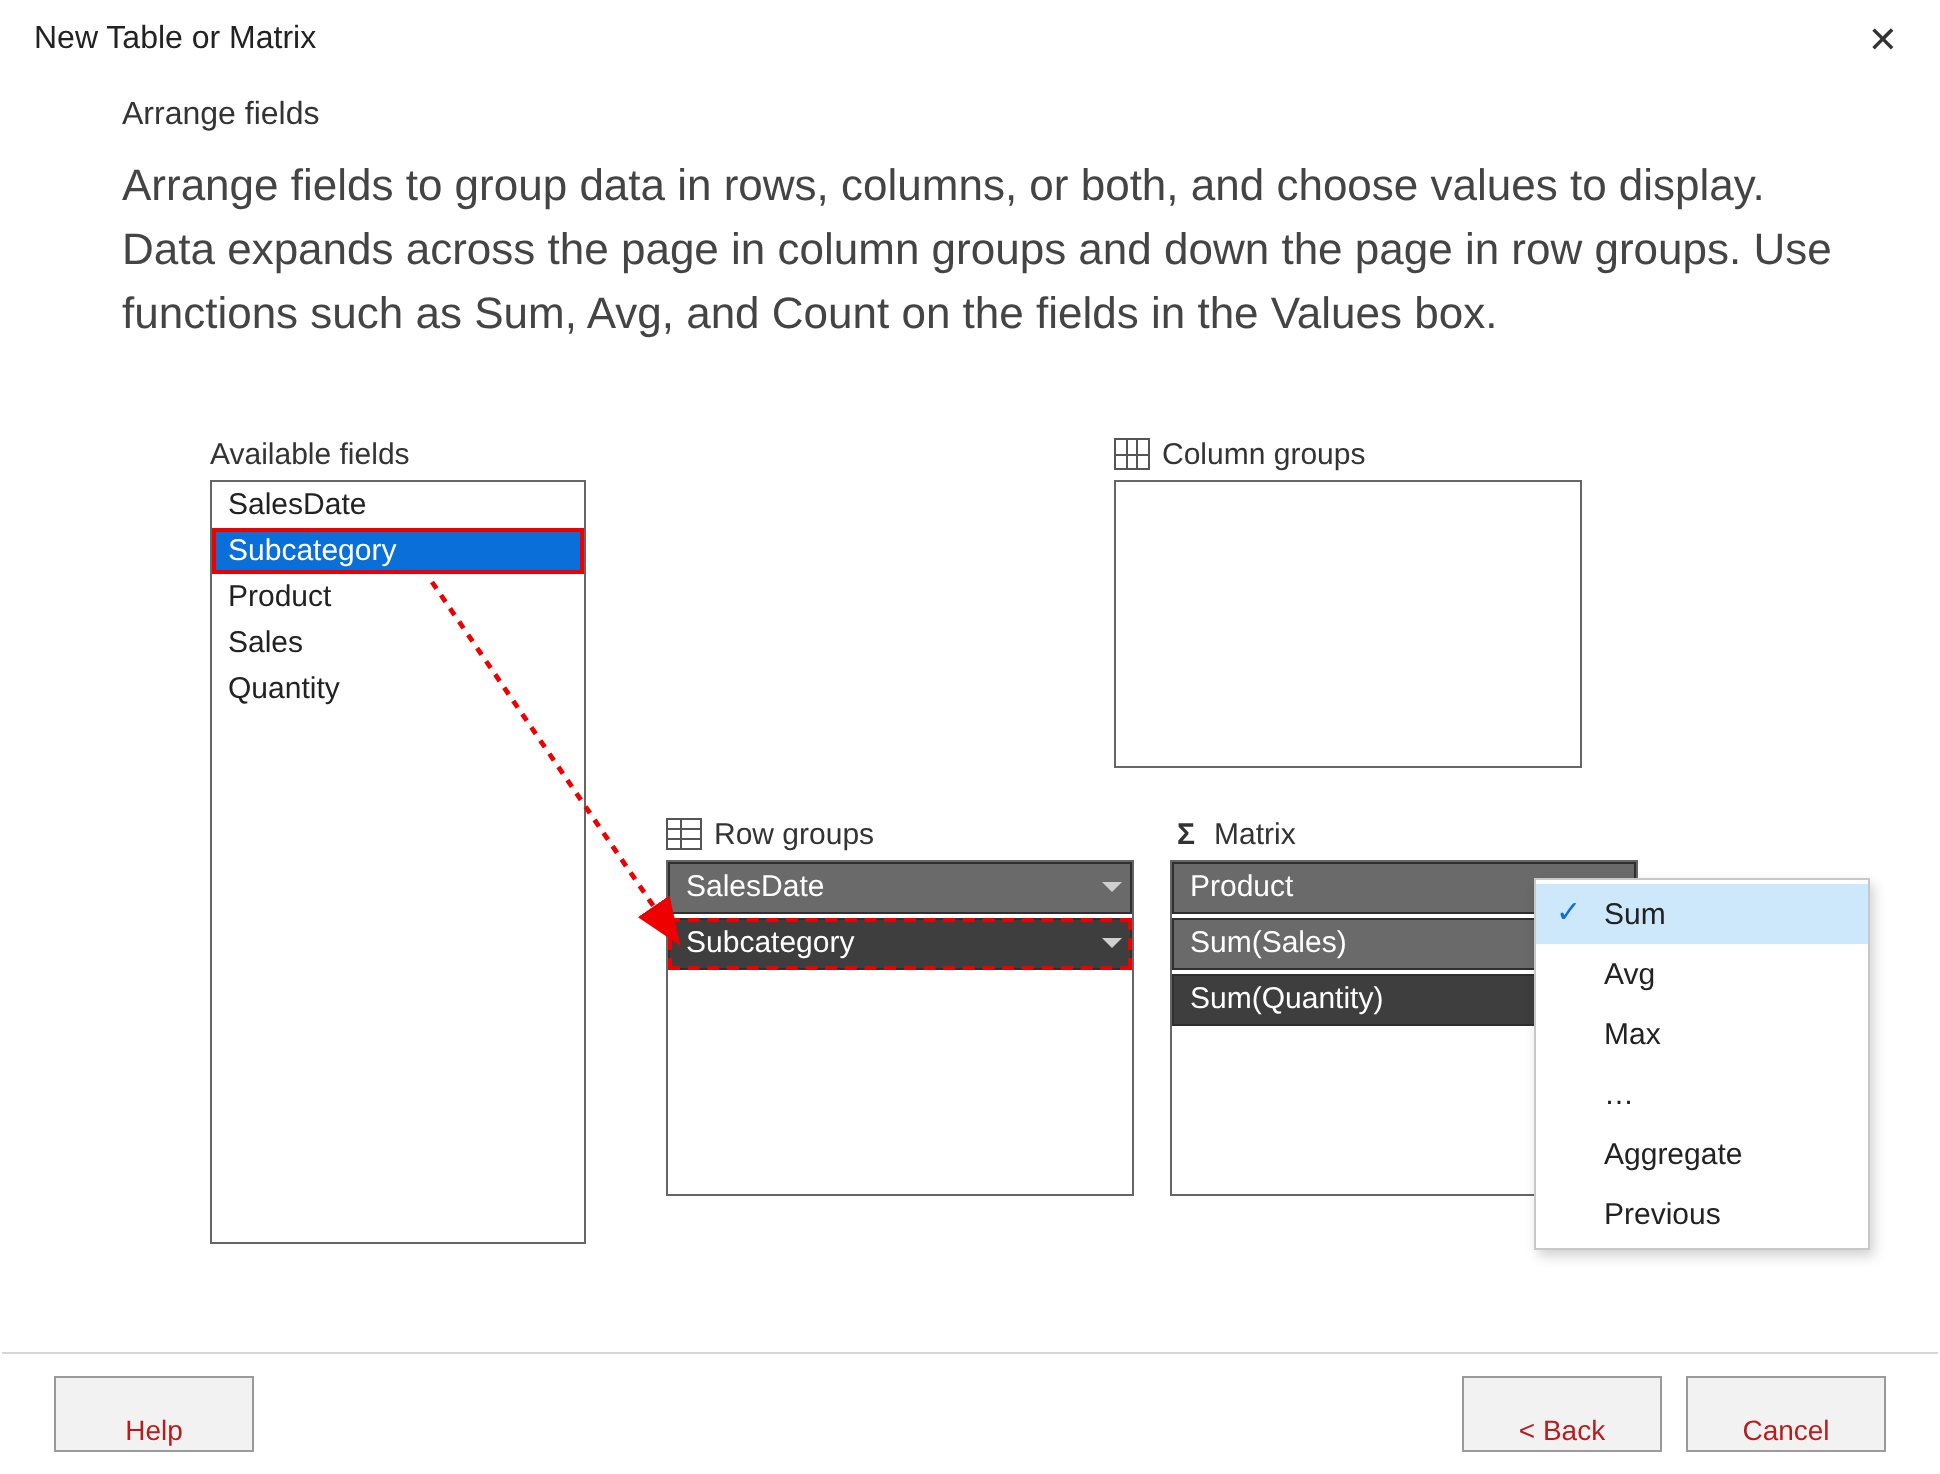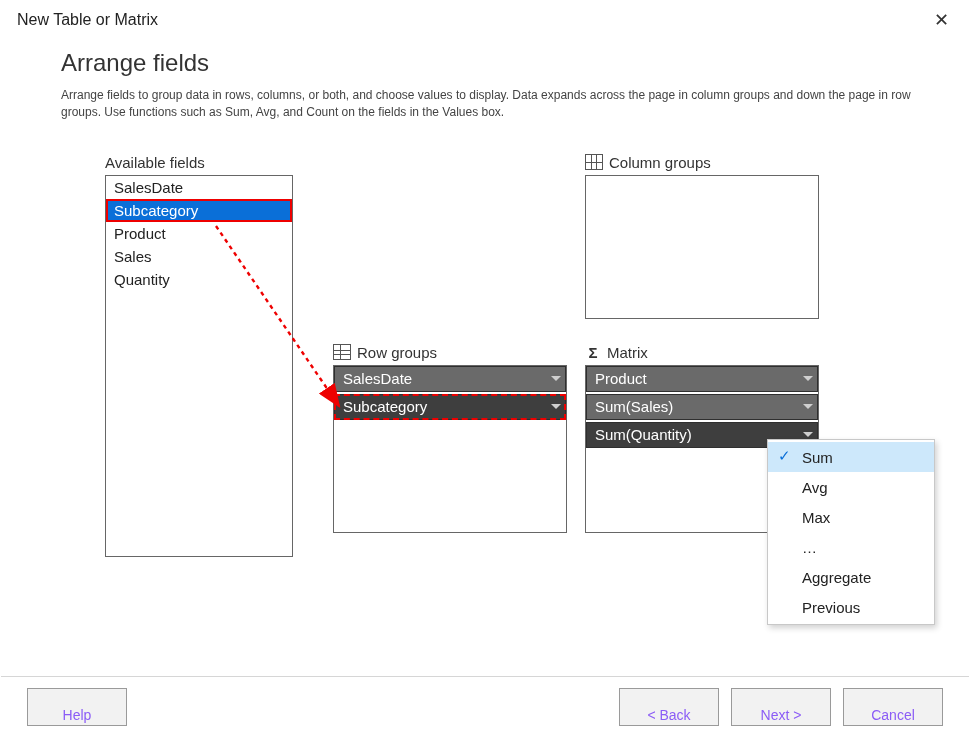--- a/index.html
+++ b/index.html
@@ -30,29 +30,29 @@
     font-weight: 300;
     padding: 2px 8px;
     cursor: pointer;
     color: #333;
   }
   .content {
     padding: 10px 44px 0 60px;
     position: relative;
   }
   .heading {
-    font-size: 24px;
+    font-size: 16px;
     color: #333;
     margin-bottom: 10px;
   }
   .desc {
-    font-size: 12px;
+    font-size: 22px;
     line-height: 1.45;
     color: #444;
-    margin-bottom: 32px;
+    margin-bottom: 46px;
   }
   .work-area {
     position: relative;
     height: 440px;
   }
   .panel-label {
     font-size: 15px;
     color: #333;
     margin-bottom: 4px;
     display: flex;
@@ -72,21 +72,21 @@
     color: #222;
     cursor: default;
   }
   .field-item.selected {
     background: #0a6fd8;
     color: #fff;
     border: 2px solid #e00;
     padding: 1px 6px;
   }
   
-  .colgrp { position: absolute; left: 524px; top: 0; width: 234px; }
+  .colgrp { position: absolute; left: 496px; top: 0; width: 234px; }
   .colgrp .panel-box { height: 144px; }
   
   .rowgrp { position: absolute; left: 272px; top: 190px; width: 234px; }
   .rowgrp .panel-box { height: 168px; }
   
   .valgrp { position: absolute; left: 524px; top: 190; width: 234px; }
   .valgrp { top: 190px; }
   .valgrp .panel-box { height: 168px; border: 1px solid #666; }
   .chip {
     display: flex;
@@ -185,21 +185,21 @@
     display: flex;
     align-items: center;
     padding: 0 26px;
   }
   .btn {
     min-width: 100px;
     height: 30px;
     border: 1px solid #9a9a9a;
     background: #f2f2f2;
     font-size: 14px;
-    color: #8b5cf6;
+    color: #b91c1c;
     padding: 18px 16px;
     margin-left: 12px;
     cursor: pointer;
   }
   .btn:first-child { margin-left: 0; }
   .footer .spacer { flex: 1; }
   
   .drag-svg {
     position: absolute;
     left: 0; top: 0;
@@ -311,17 +311,16 @@
       </div>
       <div class="ctx-item">
         <span>Previous</span>
       </div>
     </div>
 
   <div class="footer">
     <button class="btn">Help</button>
     <div class="spacer"></div>
     <button class="btn">&lt; Back</button>
-    <button class="btn">Next &gt;</button>
     <button class="btn">Cancel</button>
   </div>
 
 </div>
 
 </body></html>

